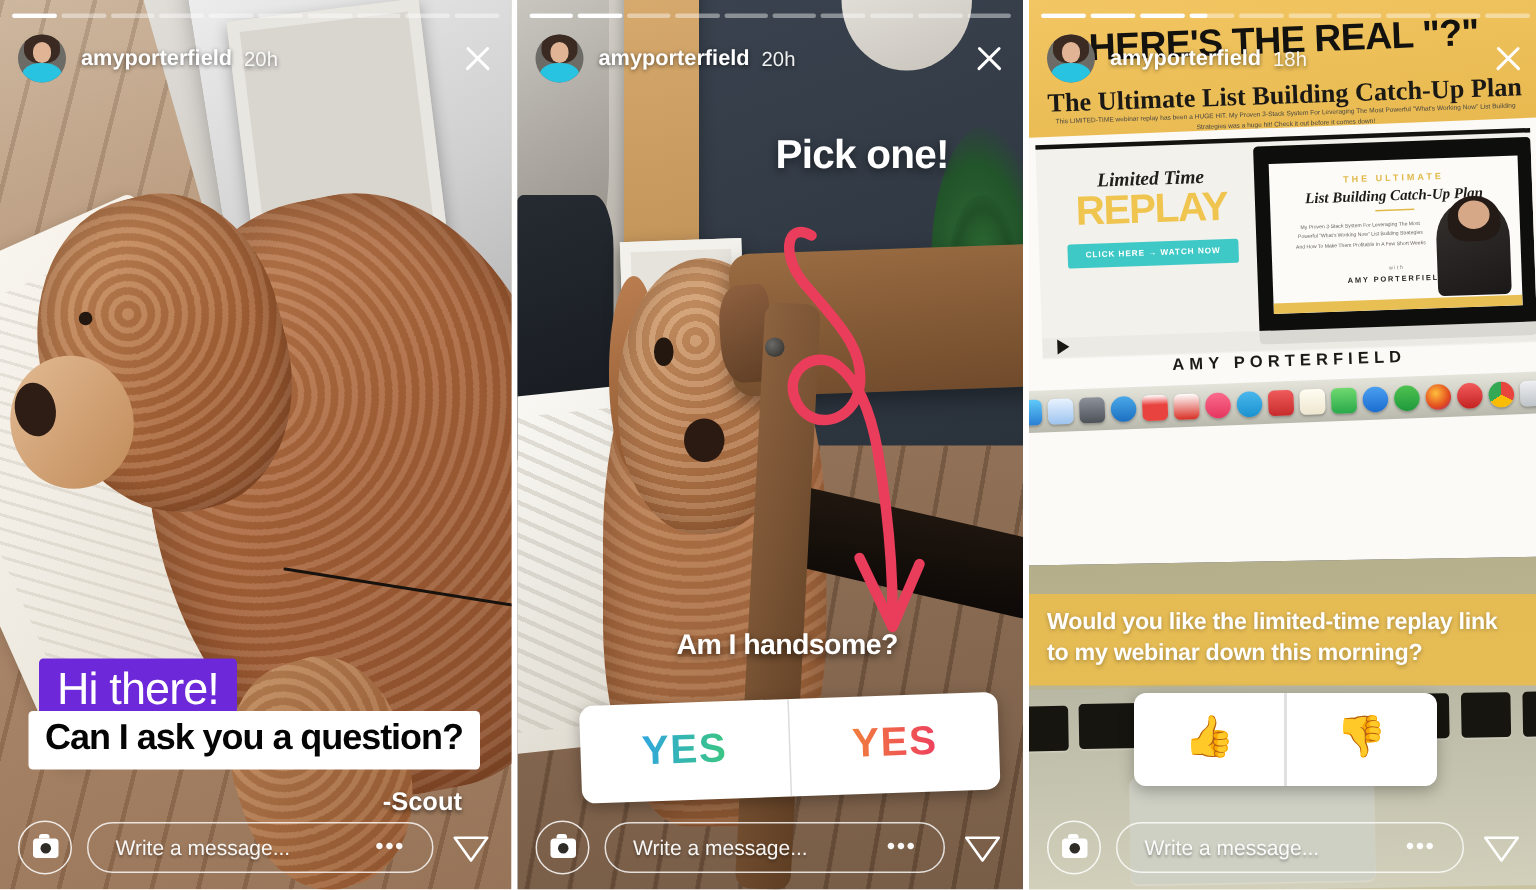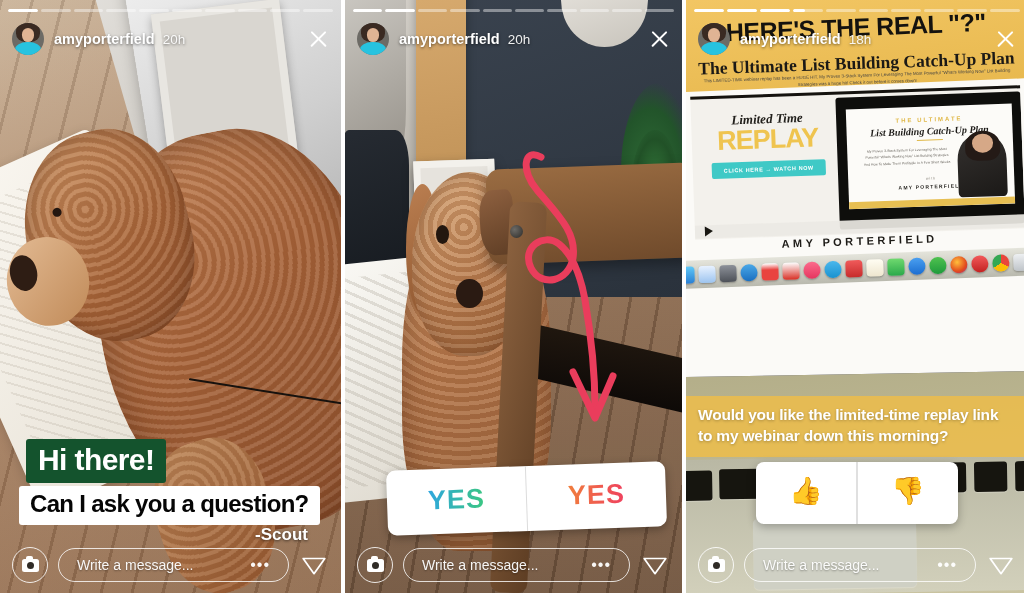--- a/index.html
+++ b/index.html
@@ -432,21 +432,21 @@
     border:1.6px solid rgba(255,255,255,.8);
     display:flex;align-items:center;padding:0 18px;box-sizing:border-box;
   }
   .msgtext{color:rgba(255,255,255,.95);font-size:14px;text-shadow:0 1px 2px rgba(0,0,0,.35);}
   .msgdots{margin-left:auto;color:rgba(255,255,255,.95);font-size:16px;letter-spacing:1px;line-height:.6;}
   .sendbtn{width:30px;height:30px;flex:0 0 auto;display:flex;align-items:center;justify-content:center;}
 
   
   .sticker{position:absolute;z-index:30;}
   .st-dark{
-    background:#14532d;color:#fff;font-weight:700;
+    background:#6d28d9;color:#fff;font-weight:400;
     padding:4px 12px 7px;font-size:30px;letter-spacing:-.6px;
     border-radius:3px;display:inline-block;line-height:1.1;
   }
   .st-light{
     background:#fff;color:#050505;font-weight:700;
     padding:5px 11px 8px;font-size:24px;letter-spacing:-.7px;
     border-radius:3px;display:inline-block;line-height:1.1;
   }
   .st-scout{
     color:#fff;font-weight:700;font-size:17px;
@@ -565,21 +565,21 @@
           <div class="av-top"></div>
       </div>
       <div class="uname">amyporterfield</div>
       <div class="ago">20h</div>
       <div class="close"></div>
     </div>
 
     <div class="sticker" style="left:26px;bottom:110px;">
       <span class="st-dark">Hi there!</span>
     </div>
-    <div class="sticker" style="left:19px;bottom:68px;">
+    <div class="sticker" style="left:19px;bottom:80px;">
       <span class="st-light">Can I ask you a question?</span>
     </div>
     <div class="sticker" style="right:33px;bottom:48px;">
       <span class="st-scout">-Scout</span>
     </div>
 
     <div class="footer">
       <div class="cambtn">
           <div class="camicon"></div>
         </div>
@@ -669,20 +669,22 @@
       <div class="avatar">
         <div class="av-hair"></div>
           <div class="av-face"></div>
           <div class="av-top"></div>
       </div>
       <div class="uname">amyporterfield</div>
       <div class="ago">20h</div>
       <div class="close"></div>
     </div>
 
+    <div class="pickone" style="left:172px;top:88px;">Pick one!</div>
+    <div class="amihand" style="left:106px;top:420px;">Am I handsome?</div>
 
     <div class="poll" style="left:42px;right:16px;top:466px;">
       <div class="poll-opt">
         <span class="yes-a">YES</span>
       </div>
       <div class="poll-div"></div>
       <div class="poll-opt">
         <span class="yes-b">YES</span>
       </div>
     </div>

